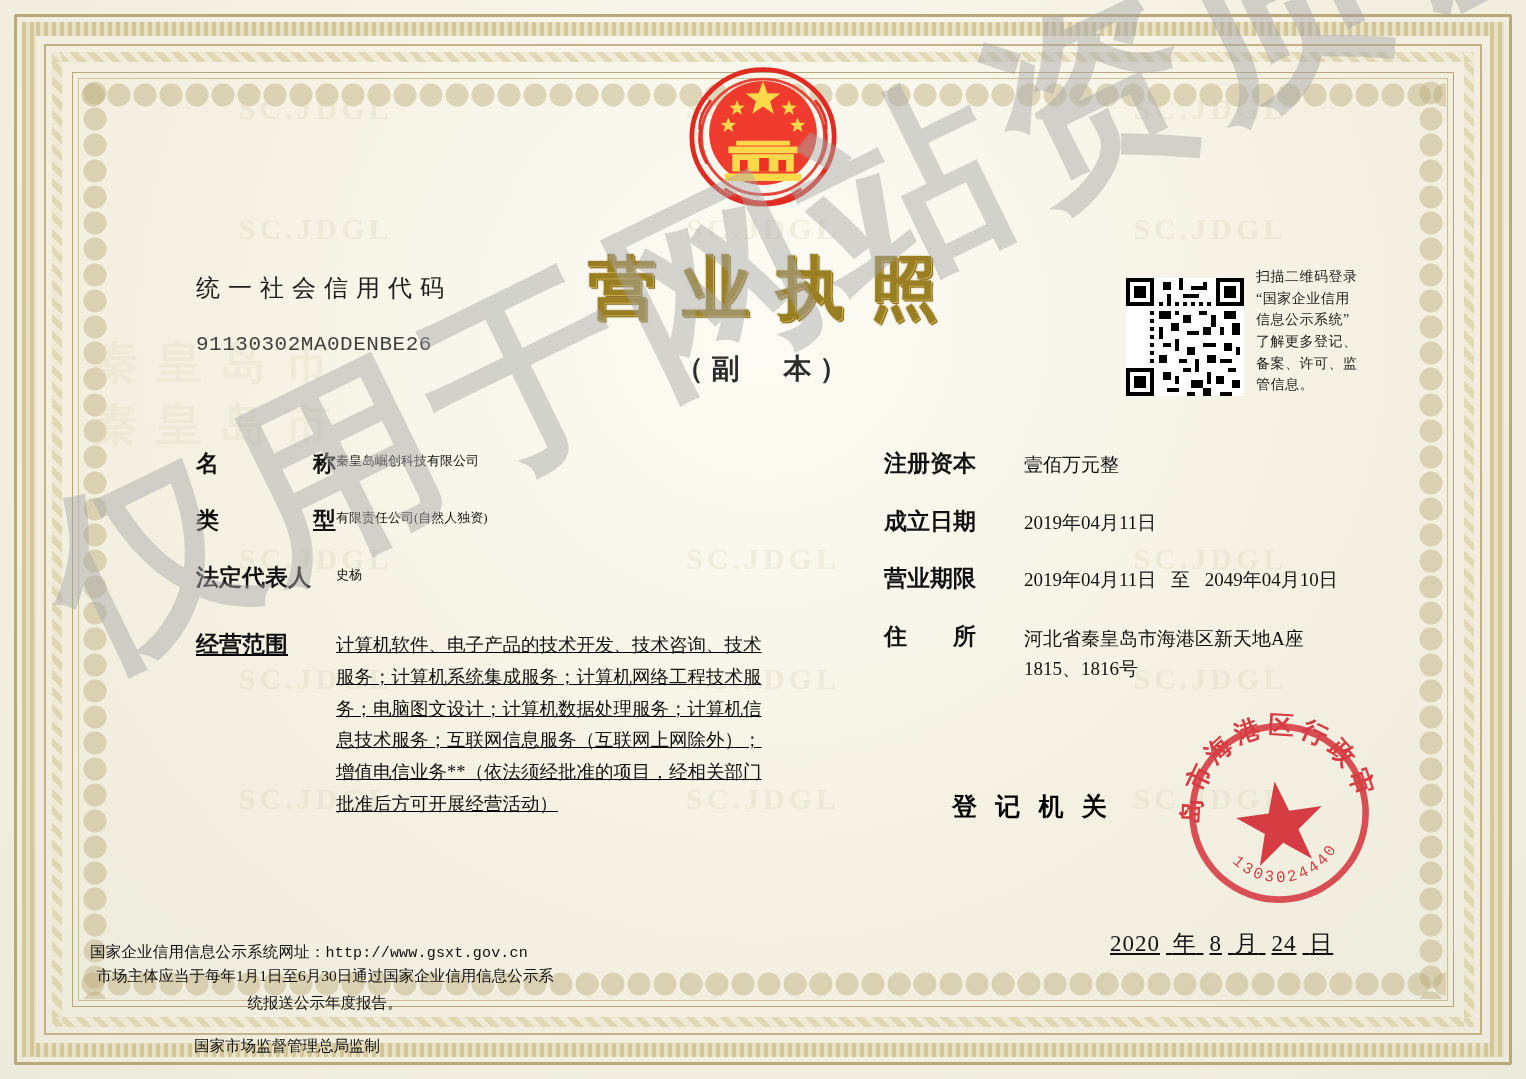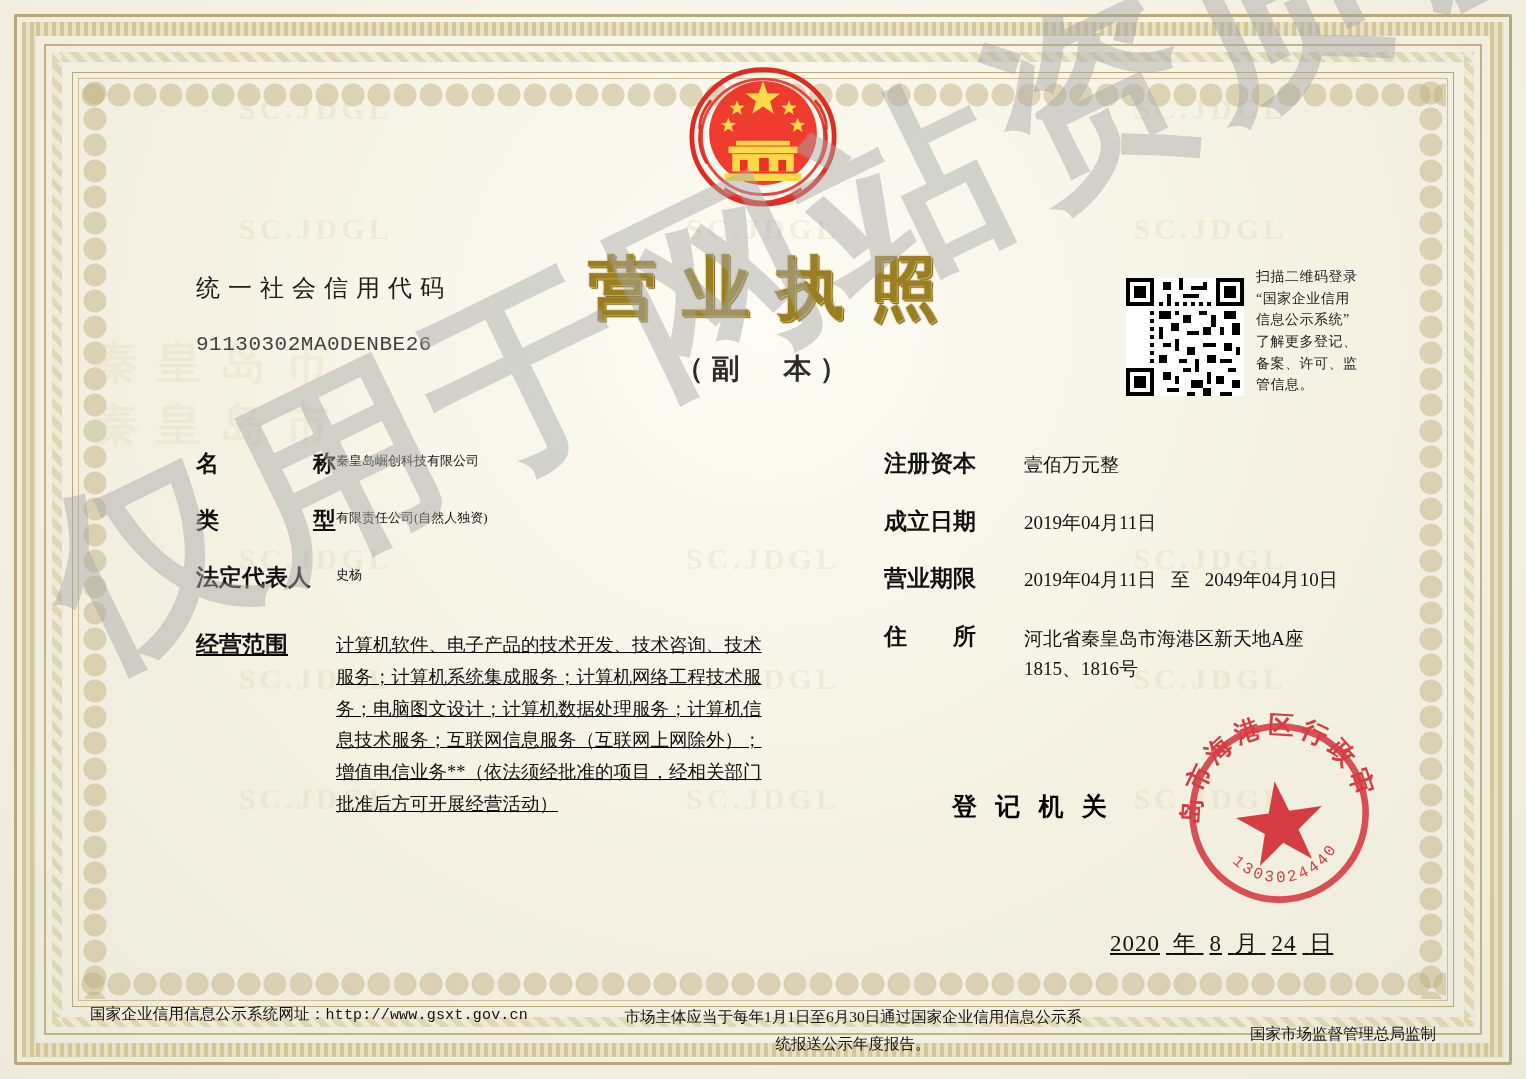--- a/index.html
+++ b/index.html
@@ -294,20 +294,21 @@
   .footer {
     position: absolute;
     left: 0; right: 0;
     bottom: 22px;
     display: flex;
     align-items: flex-start;
     justify-content: space-between;
     padding: 0 90px;
     font-size: 15.5px;
     color: #111;
+    flex-direction: column;
   }
   .footer .f-left { width: 470px; letter-spacing: .2px; }
   .footer .f-mid  { width: 470px; text-align: center; line-height: 1.7; }
   .footer .f-right{ width: 290px; text-align: right; padding-top: 20px; }
   .mono { font-family: "Liberation Mono", "DejaVu Sans Mono", monospace; font-size: 15px; }
 
   
   .watermark {
     position: absolute;
     left: 0; top: 0;

